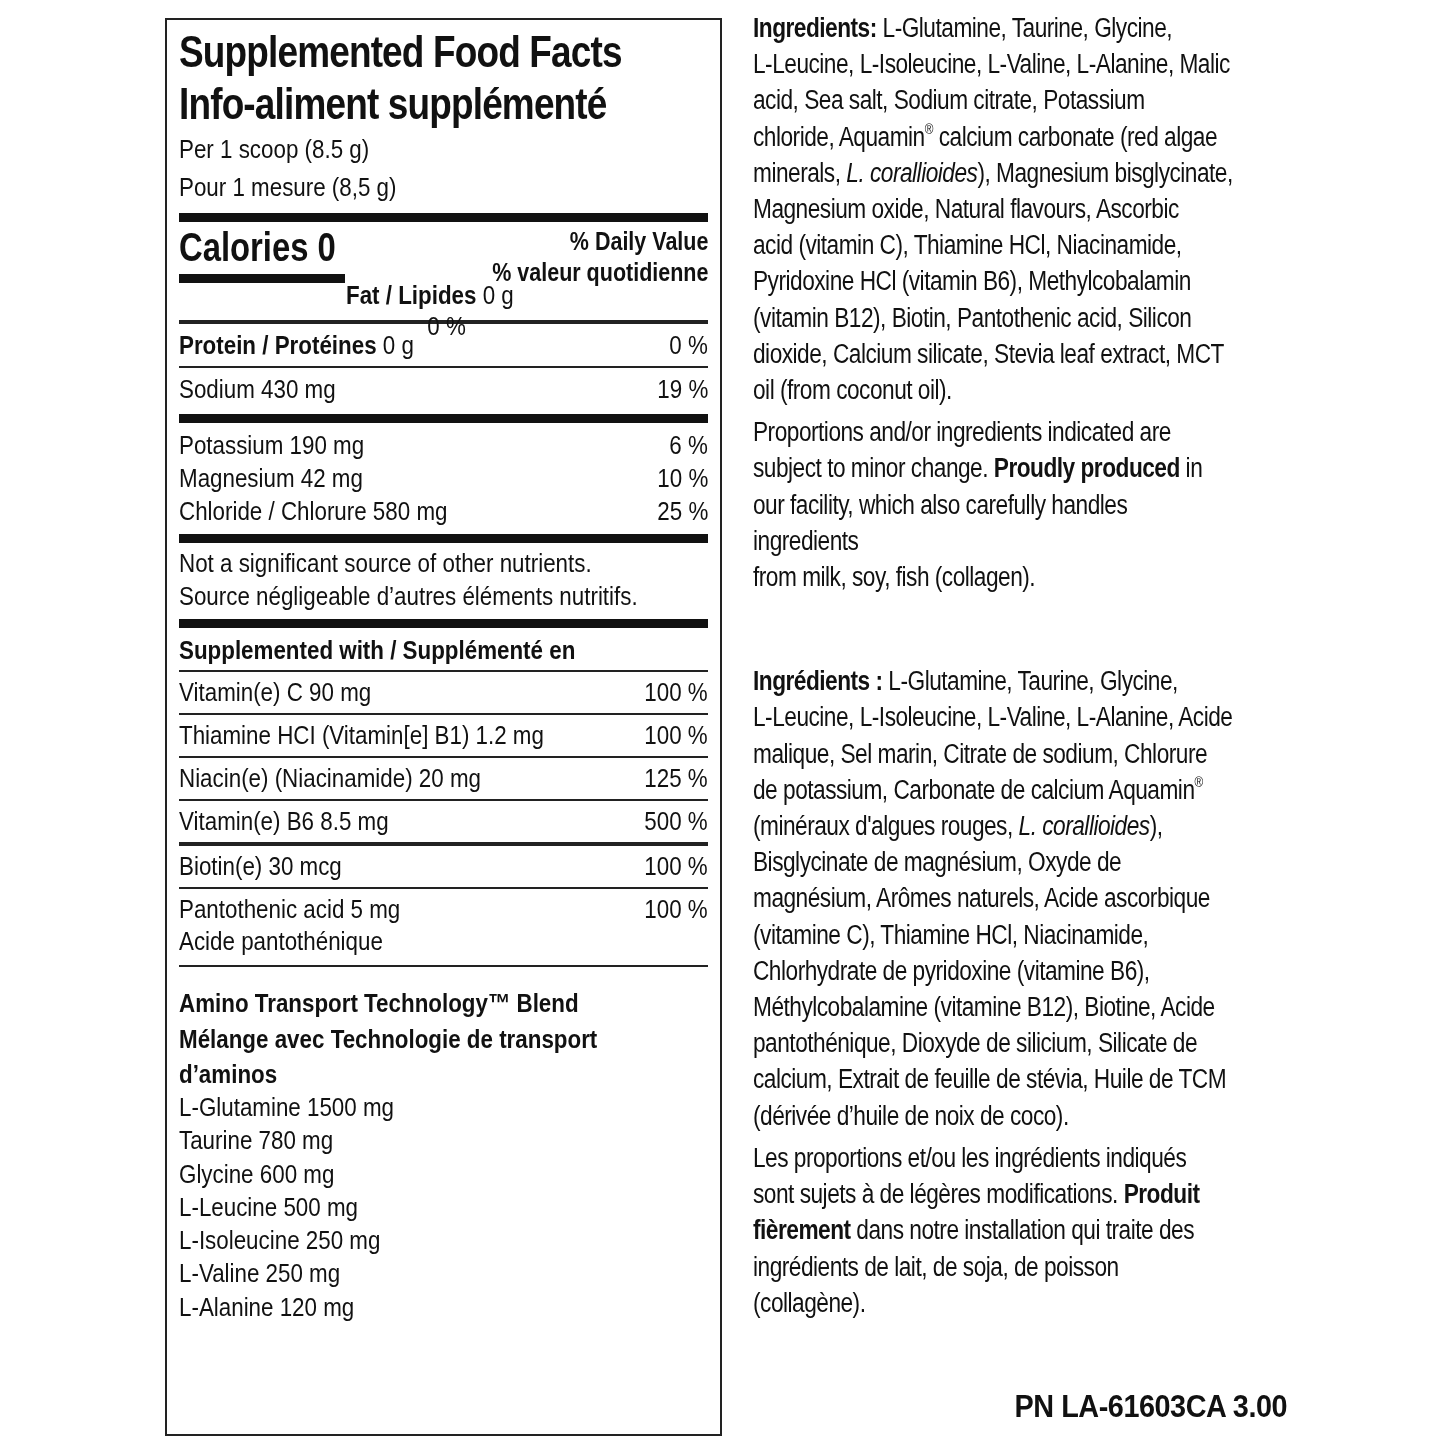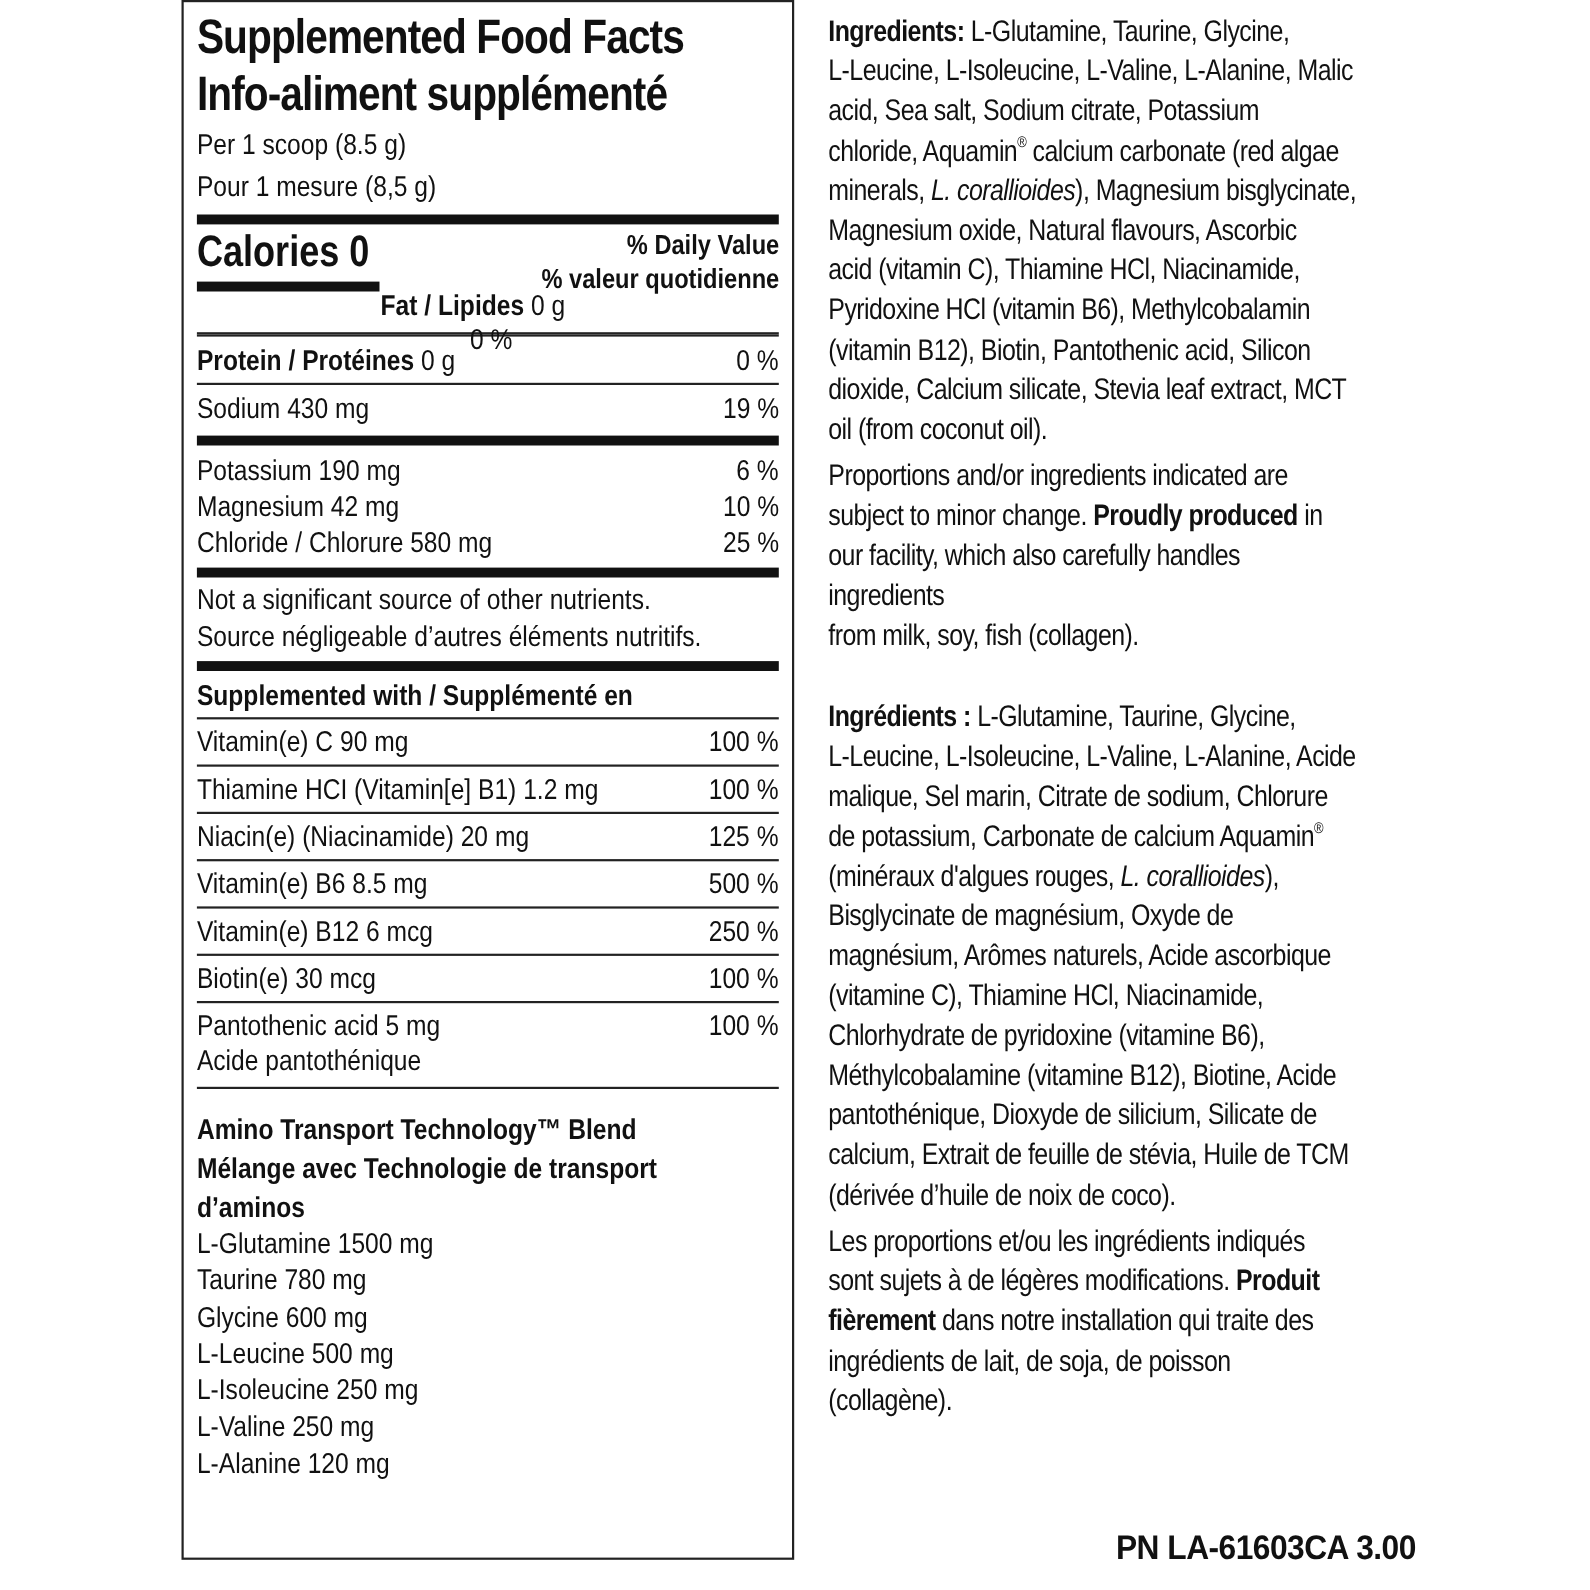--- a/index.html
+++ b/index.html
@@ -1,19 +1,19 @@
 <!DOCTYPE html>
 <html><head>
 <meta charset="utf-8">
 <style>
   html, body { margin: 0; padding: 0; background: #ffffff; }
   body { width: 1445px; height: 1445px; position: relative; overflow: hidden; color: #111; font-family: "Liberation Sans", sans-serif; }
 
   .panel {
-    position: absolute; left: 165px; top: 0; width: 553px; height: 1414px;
+    position: absolute; left: 165px; top: 18px; width: 553px; height: 1414px;
     border: 2px solid #222; box-sizing: content-box;
   }
   .inner { position: absolute; left: 12px; right: 12px; top: 0; }
 
   .title { font-weight: bold; font-size: 44px; line-height: 52px; letter-spacing: -1px; transform: scaleX(0.84); transform-origin: left; white-space: nowrap; }
   .title1 { margin-top: 6px; }
   .serving { font-size: 26px; line-height: 38px; transform: scaleX(0.86); transform-origin: left; white-space: nowrap; }
 
   .rule-thick { height: 9px; background: #111; }
   .rule-thin { height: 2px; background: #222; }
@@ -122,24 +122,20 @@
     <div class="row" style="height:41px;">
       <span class="l">Niacin(e) (Niacinamide) 20 mg</span>
       <span class="r">125 %</span>
     </div>
     <div class="rule-thin"></div>
     <div class="row" style="height:41px;">
       <span class="l">Vitamin(e) B6 8.5 mg</span>
       <span class="r">500 %</span>
     </div>
     <div class="rule-thin"></div>
-    <div class="row" style="height:41px;">
-      <span class="l">Vitamin(e) B12 6 mcg</span>
-      <span class="r">250 %</span>
-    </div>
     <div class="rule-thin"></div>
     <div class="row" style="height:41px;">
       <span class="l">Biotin(e) 30 mcg</span>
       <span class="r">100 %</span>
     </div>
     <div class="rule-thin"></div>
     <div style="position:relative; height:72px;">
       <div class="row" style="height:36px; align-items:flex-end;">
         <span class="l">Pantothenic acid 5 mg</span>
         <span class="r">100 %</span>
@@ -182,21 +178,21 @@
   </div>
 
   <div class="para" style="margin-top:6px;">
     <span class="ln">Proportions and/or ingredients indicated are</span>
     <span class="ln"><span>subject to minor change. </span><b>Proudly produced</b><span> in</span></span>
     <span class="ln">our facility, which also carefully handles</span>
     <span class="ln">ingredients</span>
     <span class="ln">from milk, soy, fish (collagen).</span>
   </div>
 
-  <div class="para" style="margin-top:38px;">
+  <div class="para" style="margin-top:68px;">
     <span class="ln"><b>Ingrédients :</b><span> L-Glutamine, Taurine, Glycine,</span></span>
     <span class="ln">L-Leucine, L-Isoleucine, L-Valine, L-Alanine, Acide</span>
     <span class="ln">malique, Sel marin, Citrate de sodium, Chlorure</span>
     <span class="ln"><span>de potassium, Carbonate de calcium Aquamin</span><sup>®</sup></span>
     <span class="ln"><span>(minéraux d'algues rouges, </span><i>L. corallioides</i><span>),</span></span>
     <span class="ln">Bisglycinate de magnésium, Oxyde de</span>
     <span class="ln">magnésium, Arômes naturels, Acide ascorbique</span>
     <span class="ln">(vitamine C), Thiamine HCl, Niacinamide,</span>
     <span class="ln">Chlorhydrate de pyridoxine (vitamine B6),</span>
     <span class="ln">Méthylcobalamine (vitamine B12), Biotine, Acide</span>

